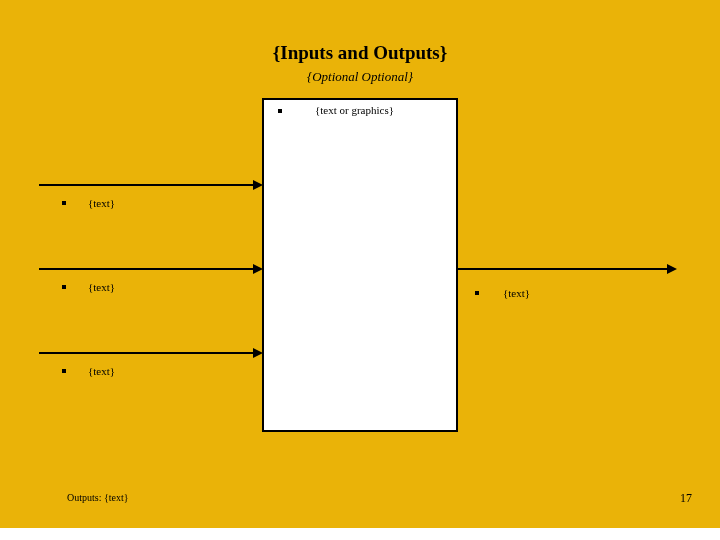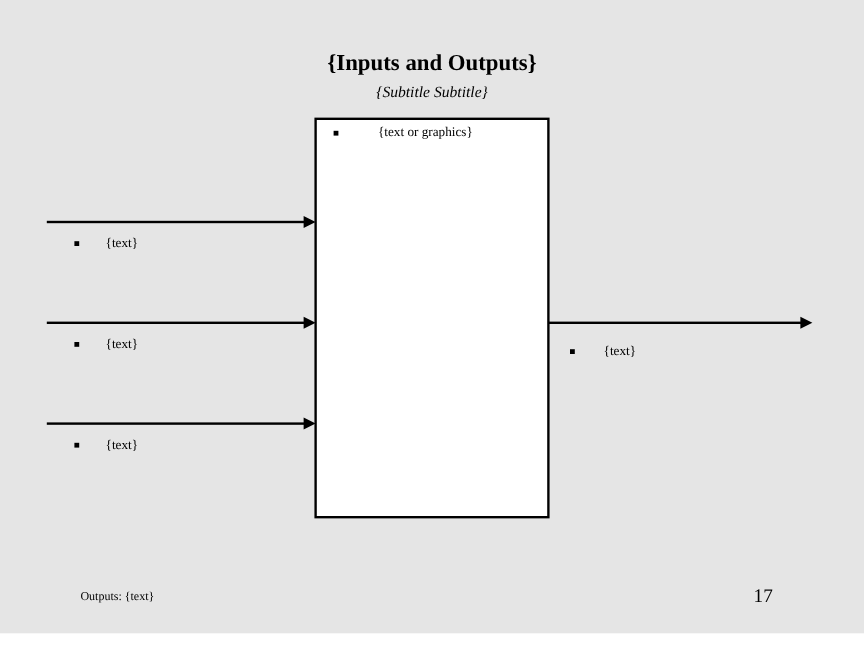--- a/index.html
+++ b/index.html
@@ -4,21 +4,21 @@
 <style>
   html, body {
     margin: 0;
     padding: 0;
     background: #ffffff;
   }
   .slide {
     position: relative;
     width: 720px;
     height: 528px;
-    background: #e5e5e5;
+    background: #eab308;
     font-family: "Liberation Serif", serif;
     color: #000000;
     overflow: hidden;
   }
   .abs { position: absolute; }
 
   .title {
     top: 42px;
     left: 0;
     width: 720px;
@@ -84,33 +84,33 @@
   }
 
   .source-note {
     left: 67px;
     top: 491px;
     font-size: 10px;
     line-height: 13px;
     white-space: nowrap;
   }
   .page-number {
-    left: 628px;
+    left: 680px;
     top: 491px;
-    font-size: 16px;
+    font-size: 12px;
     line-height: 14px;
   }
 </style>
 </head>
 <body>
 
 <div class="slide">
 
   <div class="abs title">{Inputs and Outputs}</div>
-  <div class="abs subtitle">{Subtitle Subtitle}</div>
+  <div class="abs subtitle">{Optional Optional}</div>
 
   <div class="abs process-box"></div>
   <span class="abs bullet-square" style="left:278px; top:109px;"></span>
   <div class="abs label-text" style="left:315px; top:104px;">{text or graphics}</div>
 
   <div class="abs arrow" style="left:39px; top:179px; width:224px;">
     <span class="arrow-line"></span>
     <span class="arrow-head"></span>
   </div>
   <span class="abs bullet-square" style="left:62px; top:201px;"></span>

